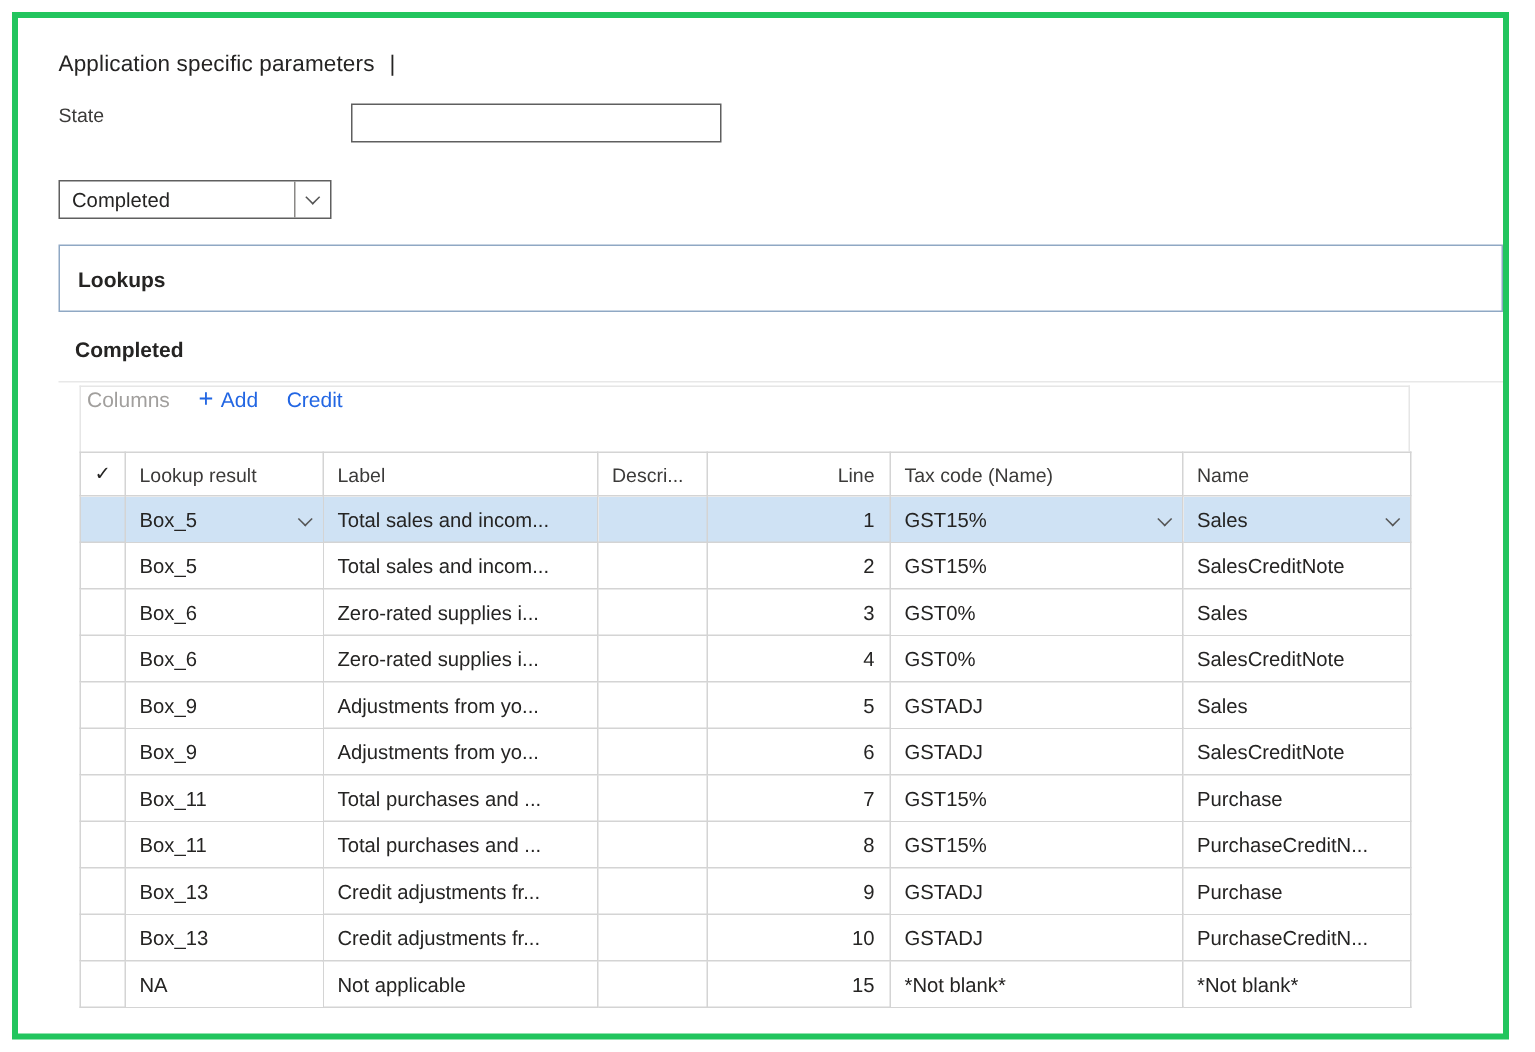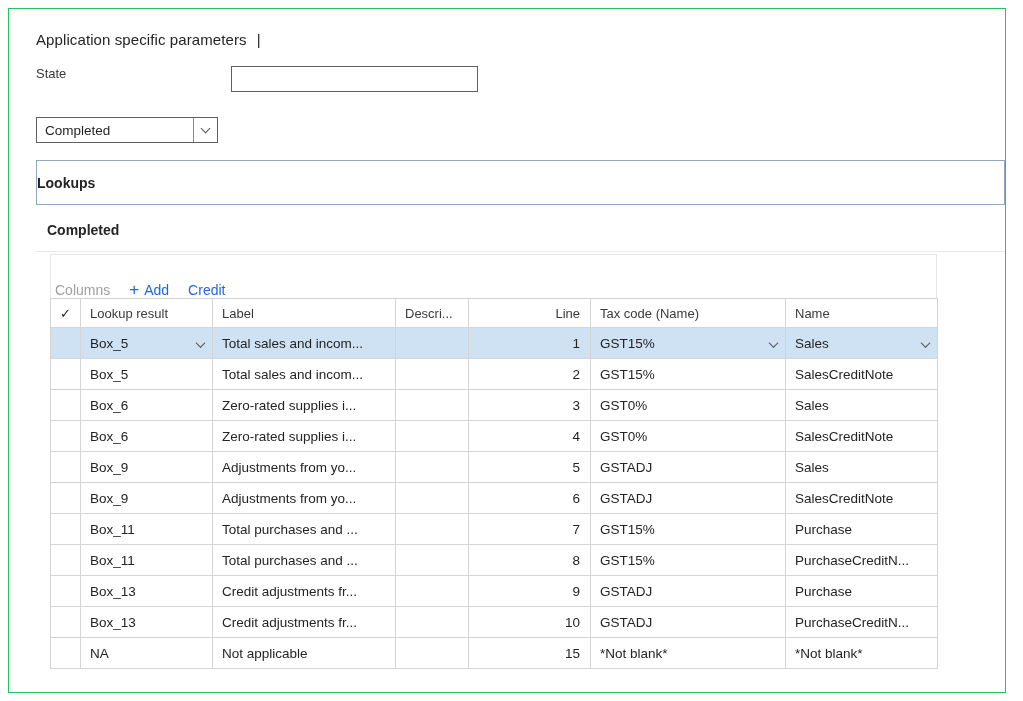--- a/index.html
+++ b/index.html
@@ -6,21 +6,21 @@
   html, body {
     width: 1023px; height: 701px;
     background: #ffffff;
     font-family: "Liberation Sans", "DejaVu Sans", sans-serif;
     overflow: hidden;
   }
   .frame {
     position: absolute;
     left: 8px; top: 8px;
     width: 998px; height: 685px;
-    border: 1px solid #22c55e;
+    border: 4px solid #22c55e;
     background: #ffffff;
   }
   .content { padding: 16px 0 0 27px; height: 100%; }
 
   
   .page-title {
     font-size: 15px; color: #252423; letter-spacing: .1px;
     display: flex; align-items: center; gap: 10px;
     margin-top: 6px;
   }
@@ -54,38 +54,38 @@
     display: inline-block; width: 7px; height: 7px;
     border-right: 1.4px solid #555; border-bottom: 1.4px solid #555;
     transform: rotate(45deg); margin-top: -4px;
   }
 
   
   .lookups {
     margin-top: 17px; height: 45px;
     border: 1px solid #8fa8c4;
     display: flex; align-items: center;
-    padding-left: 0;
+    padding-left: 12px;
     font-size: 14px; font-weight: bold; color: #252423;
     cursor: pointer;
   }
 
   
   .cond-title {
     margin-top: 17px; padding-left: 11px;
     font-size: 14px; font-weight: bold; color: #252423;
   }
   .cond-sep { margin-top: 13px; border-top: 1px solid #e8e8e8; }
 
   
   .grid-toolbar {
     margin-left: 14px; margin-top: 2px;
     width: 887px; height: 44px;
     border: 1px solid #e6e6e6; border-bottom: none;
-    display: flex; align-items: flex-end; gap: 19px;
+    display: flex; align-items: flex-start; gap: 19px;
     padding-left: 4px;
     font-size: 14px;
   }
   .tb-columns { color: #a19f9d; }
   .tb-link { color: #2266e3; cursor: pointer; display: inline-flex; align-items: center; gap: 5px; }
   .tb-link .plus { font-size: 17px; line-height: 14px; font-weight: 400; }
 
   
   table.grid {
     margin-left: 14px;

